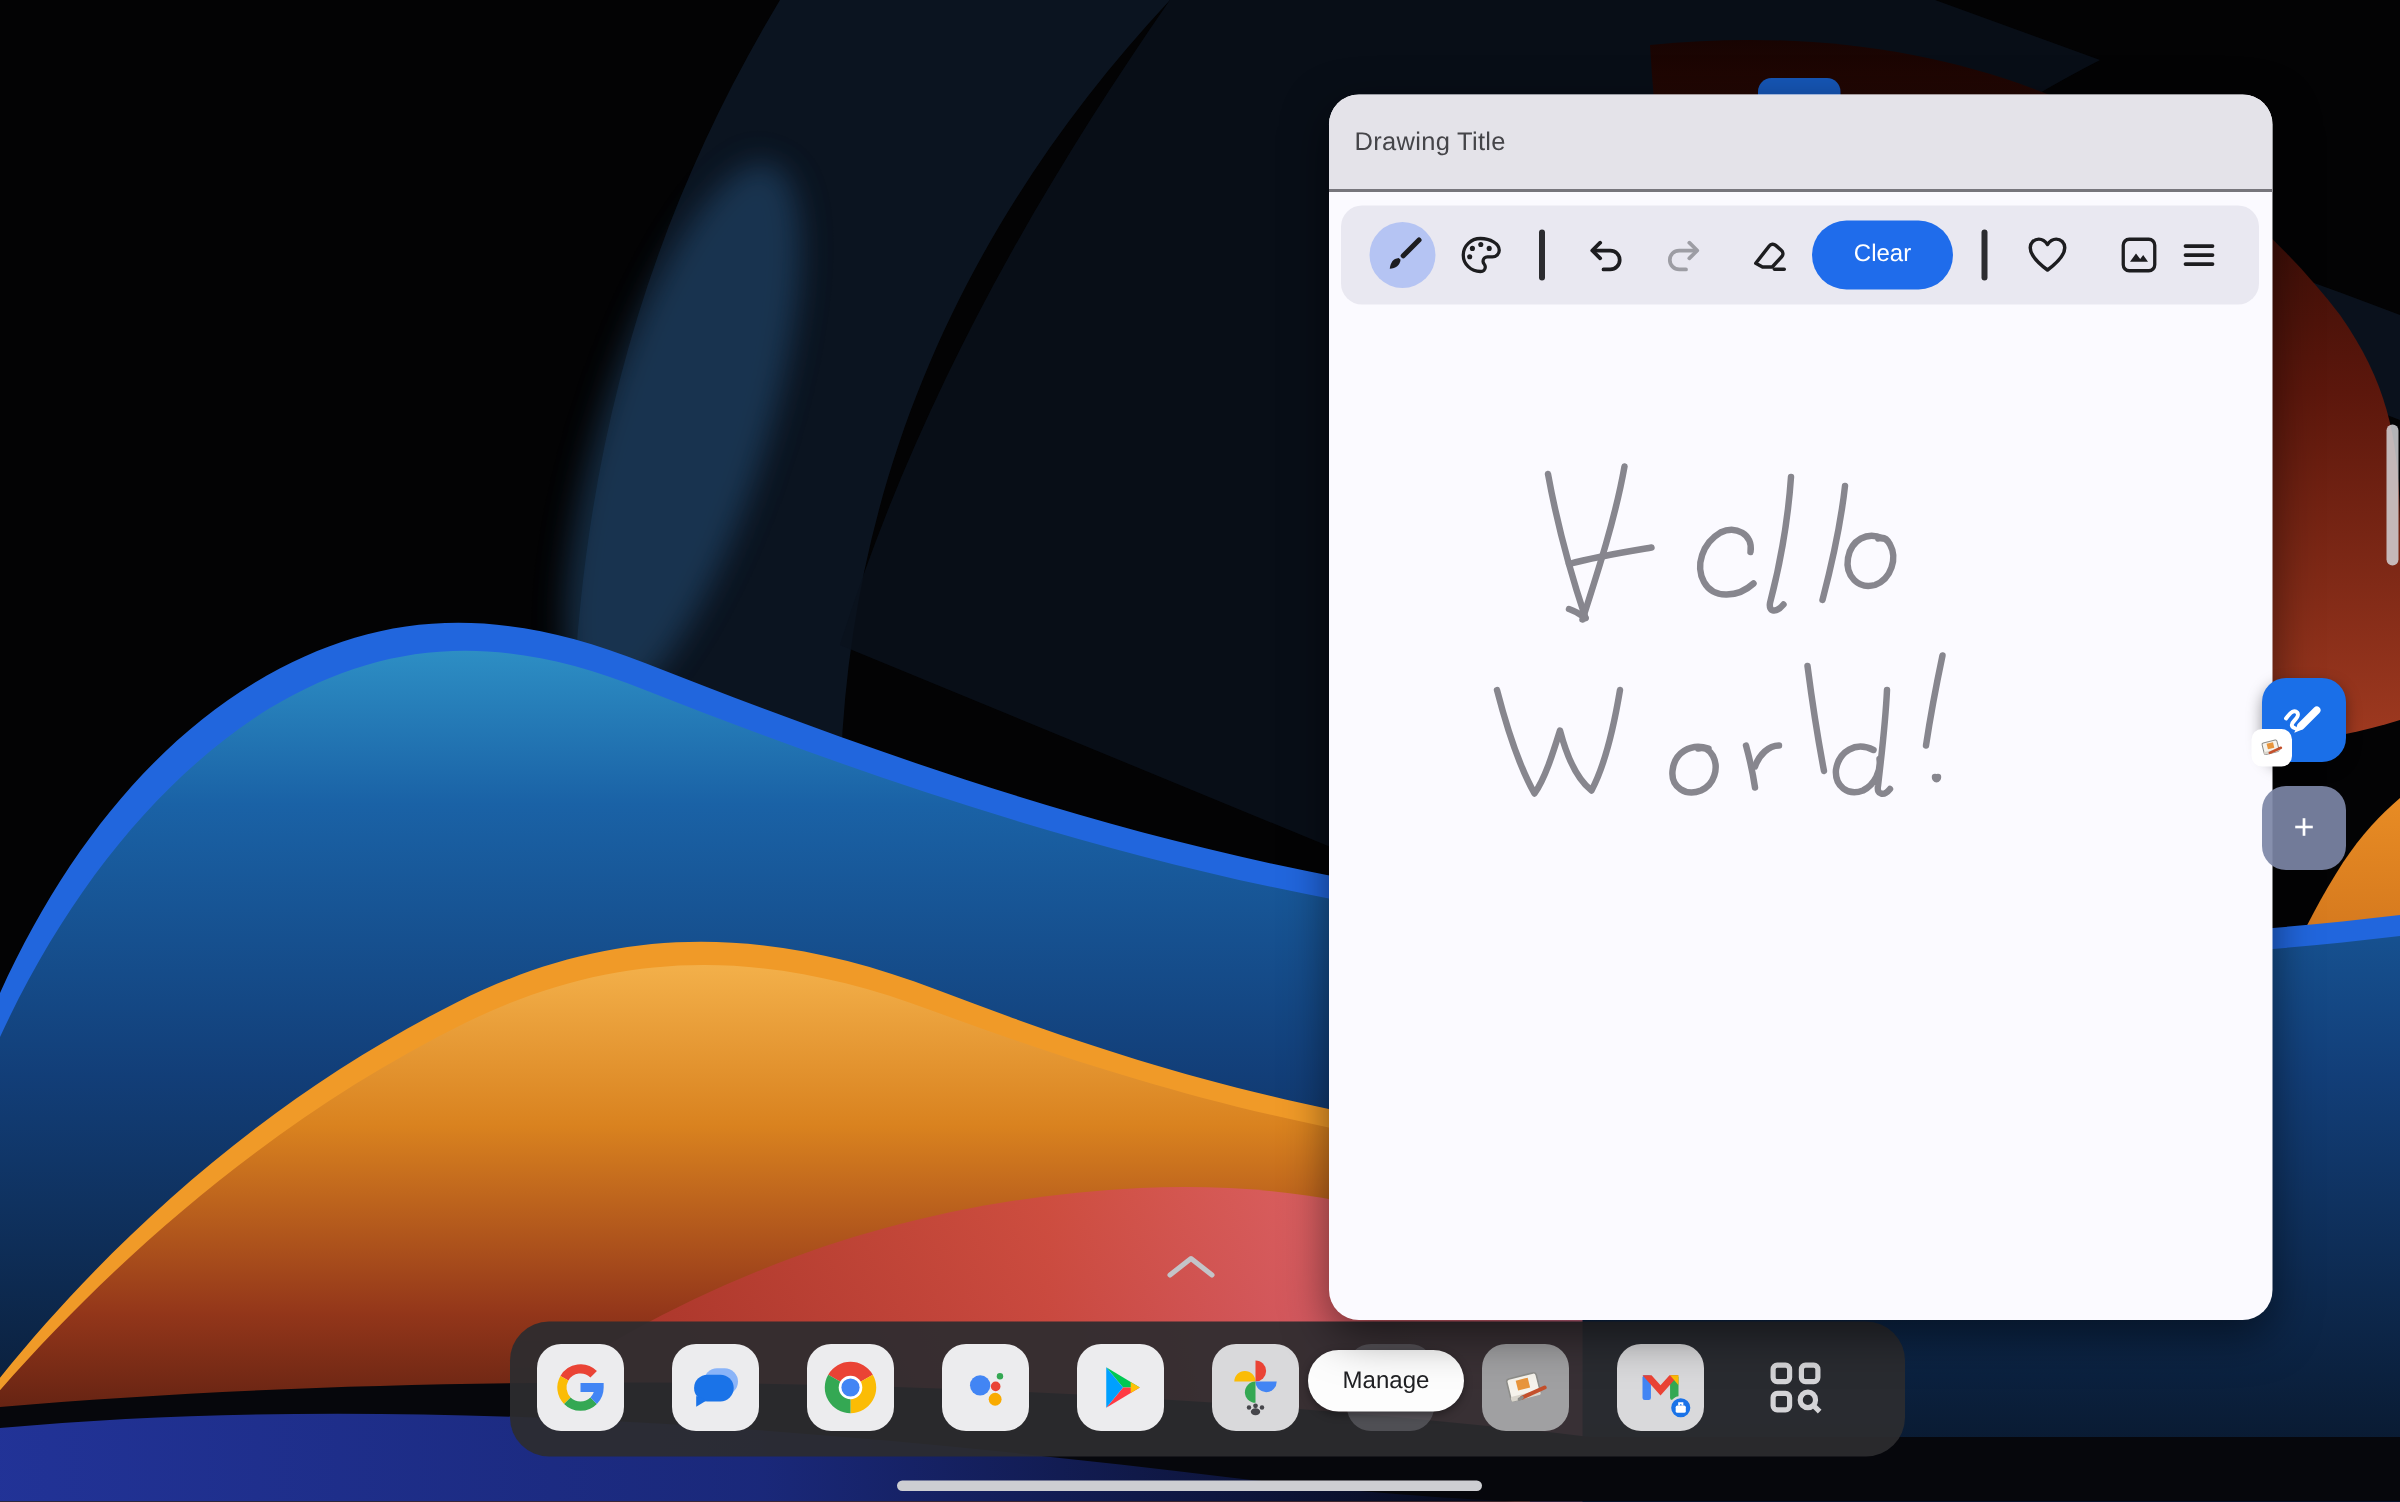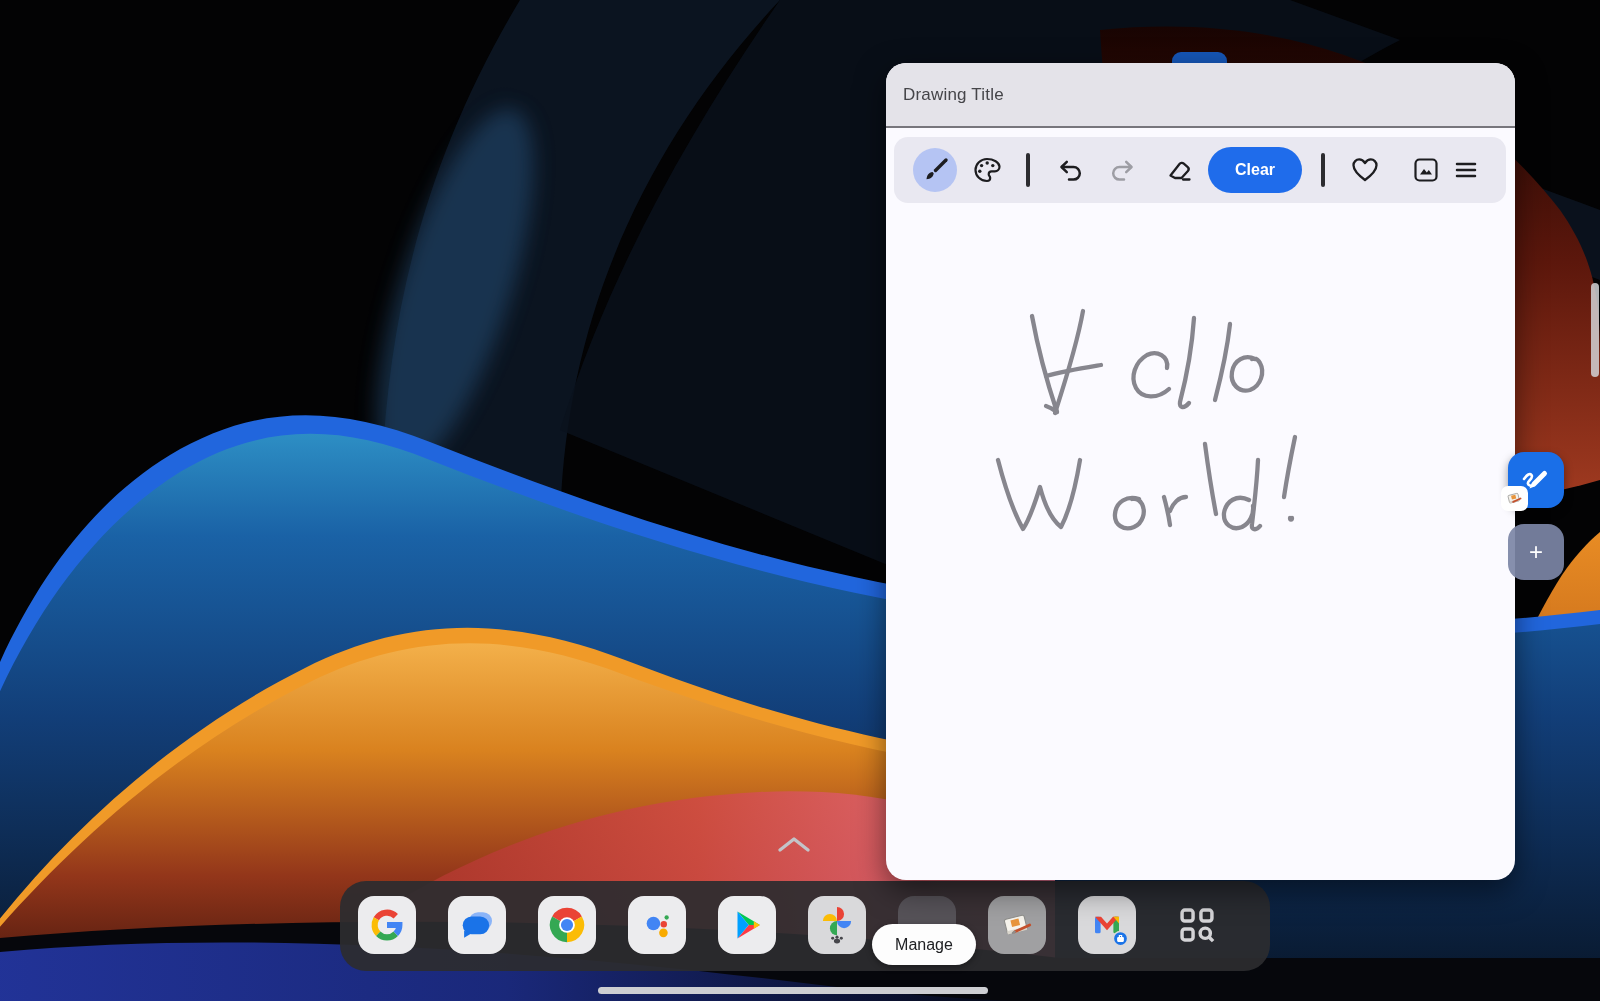--- a/index.html
+++ b/index.html
@@ -24,21 +24,21 @@
   .toolbar { position:absolute; left:8px; top:74px; width:612px; height:66px;
     background:#e9e8f1; border-radius:14px; }
   .tool { position:absolute; top:91px; width:32px; height:32px; display:flex;
     align-items:center; justify-content:center; background:transparent; border:none; cursor:pointer; }
   .tool svg { display:block; }
   .tool-sel-bg { position:absolute; left:27px; top:85px; width:44px; height:44px;
     border-radius:50%; background:#b5c4f3; }
   .tb-divider { position:absolute; top:90px; width:4px; height:34px; background:#2c2c30; border-radius:2px; }
   .clear-btn { position:absolute; left:322px; top:84px; width:94px; height:46px;
     border-radius:23px; background:#1f6ceb; color:#fff; border:none; cursor:pointer;
-    font-family:"Liberation Sans",sans-serif; font-size:16px; font-weight:bold; }
+    font-family:"Liberation Sans",sans-serif; font-size:16px; font-weight:normal; }
 
   .canvas-area { position:absolute; left:0; top:140px; width:629px; height:677px; }
   .canvas-area svg { width:100%; height:100%; }
 
   
   .edge-arrow { position:absolute; left:1481px; top:465px; width:0; height:0; z-index:31;
     border-top:13px solid transparent; border-bottom:13px solid transparent;
     border-left:13px solid #fbfaff; }
   .fab { position:absolute; left:1508px; top:452px; width:56px; height:56px;
     border-radius:16px; background:#1a6fe8; z-index:32; border:none; cursor:pointer;
@@ -58,21 +58,21 @@
   .dock-tile { position:absolute; top:15px; width:58px; height:58px; border-radius:16px;
     display:flex; align-items:center; justify-content:center; border:none; cursor:pointer; }
   .tile-light { background:#ececee; }
   .tile-photos { background:#d9d9db; }
   .tile-hidden { background:rgba(112,112,118,.55); }
   .tile-journal { background:#a0a0a2; }
   .tile-gmail { background:#d9d9db; }
   .tile-bare { background:transparent; }
   .tooltip { position:absolute; left:872px; top:900px; width:104px; height:41px;
     background:#fdfdfd; border-radius:21px; z-index:25; display:flex;
-    align-items:center; justify-content:center; box-shadow:0 2px 6px rgba(0,0,0,.35);margin-top:24px; }
+    align-items:center; justify-content:center; box-shadow:0 2px 6px rgba(0,0,0,.35); }
   .tooltip span { font-size:16px; font-weight:500; color:#202124; }
 
   .gesture-bar { position:absolute; left:598px; top:987px; width:390px; height:7px;
     border-radius:4px; background:#cdced2; z-index:40; }
 </style>
 </head>
 <body>
 
 <div class="stage">
 

